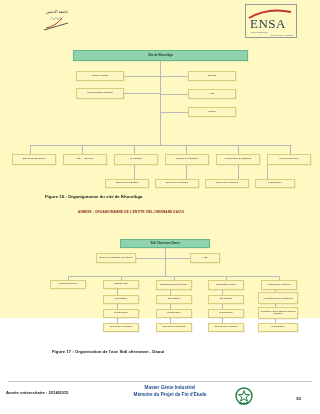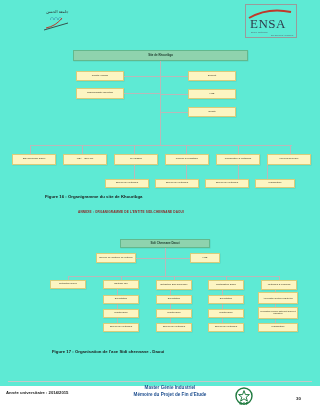--- a/index.html
+++ b/index.html
@@ -2,21 +2,21 @@
 <html><head>
 <meta charset="utf-8">
 <style>
   * { box-sizing: border-box; margin: 0; padding: 0; }
   html, body {
     width: 320px; height: 414px;
     background: #ffffff;
     font-family: "Liberation Sans", sans-serif;
     overflow: hidden;
   }
-  .page { position: relative; width: 320px; height: 386px; background: #5eead4; }
+  .page { position: relative; width: 320px; height: 318px; background: #fef9c3; }
 
   
   .logo-unn {
     position: absolute; left: 38px; top: 6px; width: 42px; height: 26px;
   }
   .logo-ensa {
     position: absolute; left: 245px; top: 4px; width: 52px; height: 34px;
     border: 1px solid #9a9a9a;
   }
 

